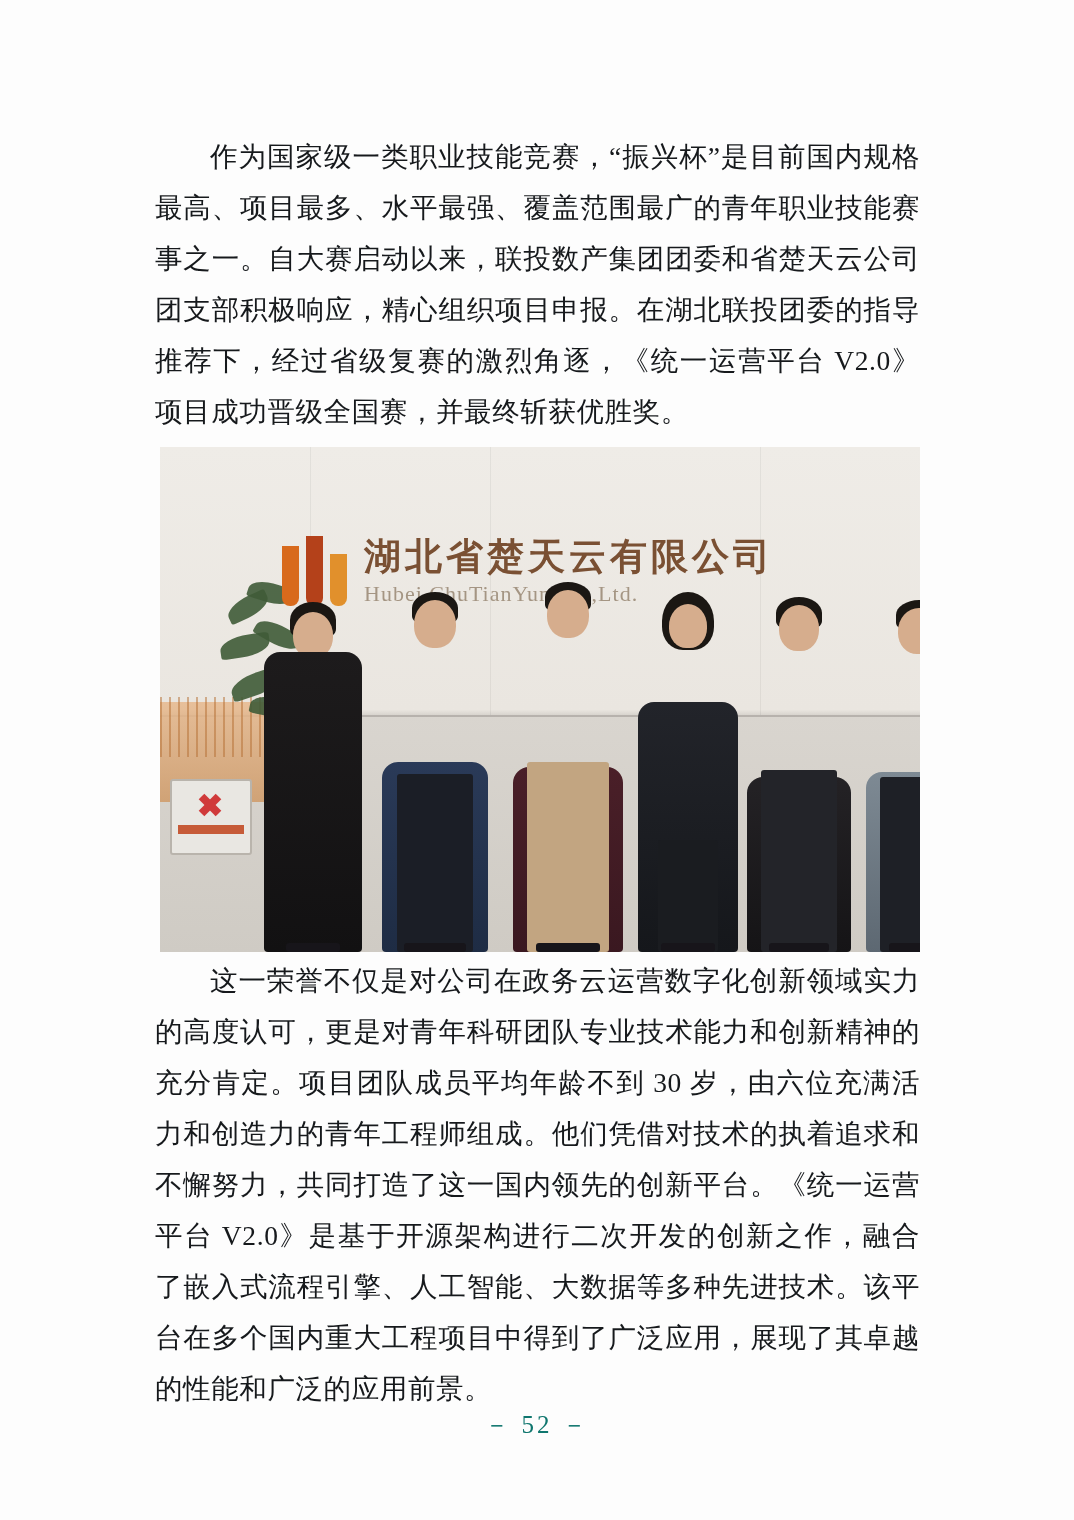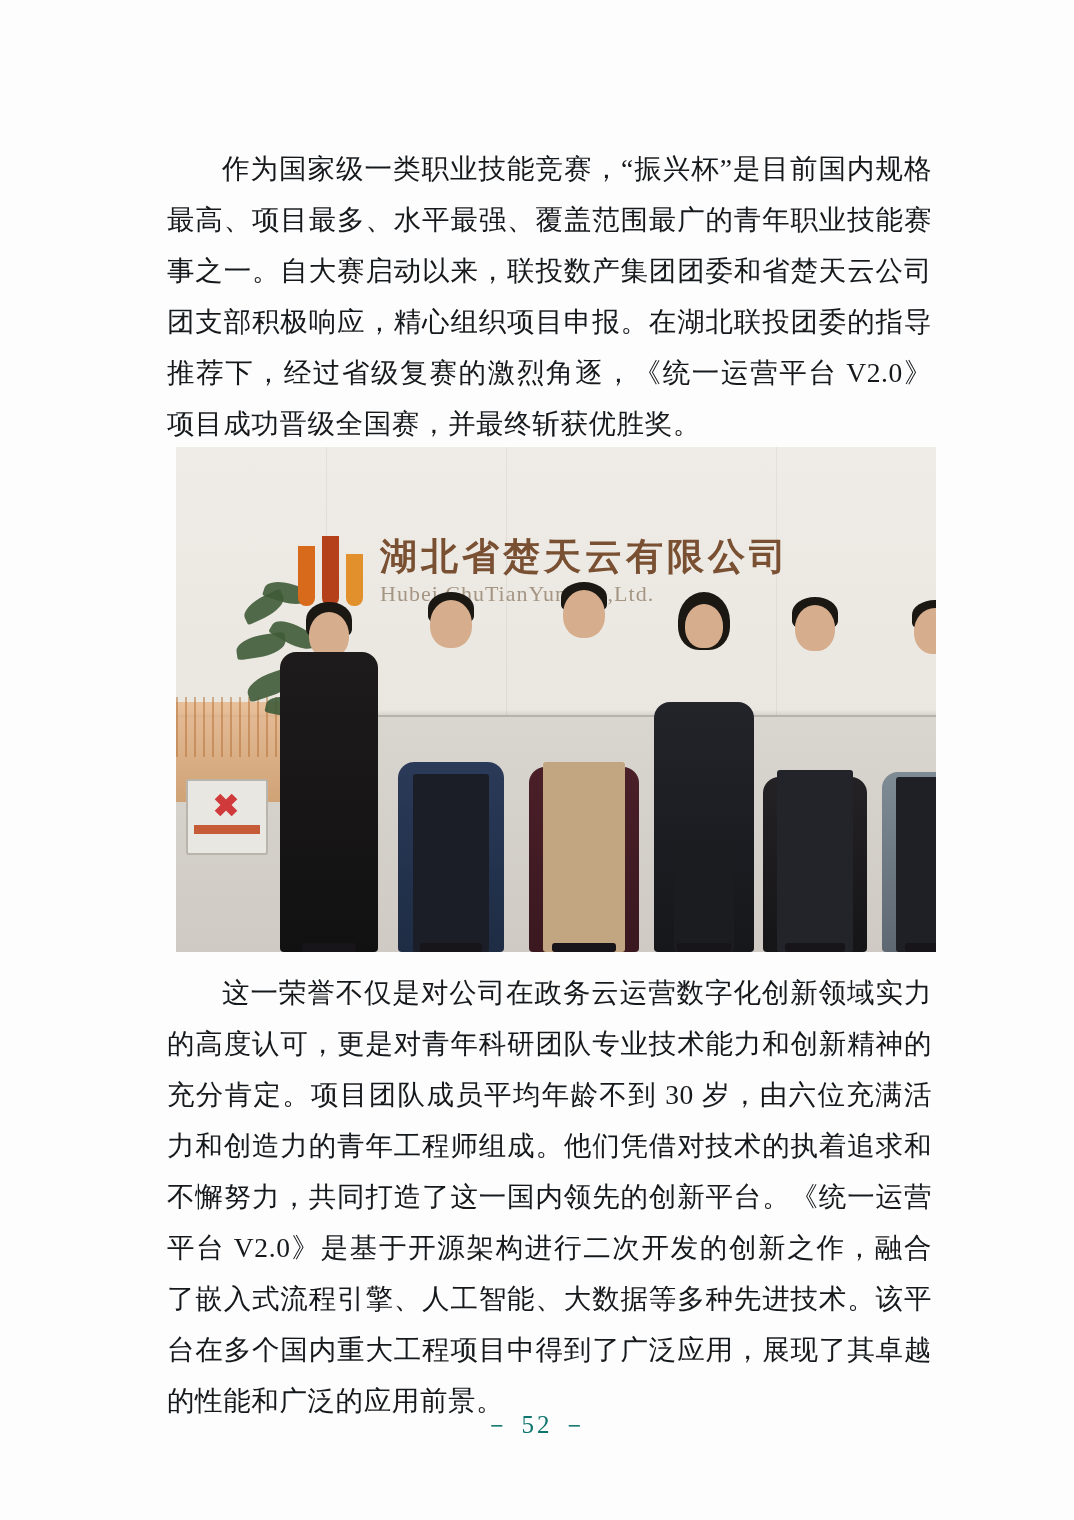--- a/index.html
+++ b/index.html
@@ -27,37 +27,36 @@
     width: 765px;
     height: 1520px;
   }
   .para {
     font-size: 27.5px;
     line-height: 51px;
     letter-spacing: 0.6px;
     text-align: justify;
     text-justify: inter-character;
     text-indent: 2em;
-    margin: 12px;
+    margin: 0;
     color: #16191c;
     font-family: "Liberation Serif", serif;
   }
   #para-1 { position: absolute; top: 131px; left: 0; width: 765px; }
   #para-2 { position: absolute; top: 955px; left: 0; width: 765px; }
 
   
   .photo-wrap {
     position: absolute;
     top: 447px;
     left: 5px;
     width: 760px;
     height: 505px;
     overflow: hidden;
     background: #d8d5d0;
-    margin-left: 16px;
   }
   .photo {
     position: absolute;
     inset: 0;
     background:
       linear-gradient(to bottom, #efece7 0%, #eae6e0 52%, #d9d5cf 53%, #cfcbc4 100%);
   }
   
   .seam {
     position: absolute;

